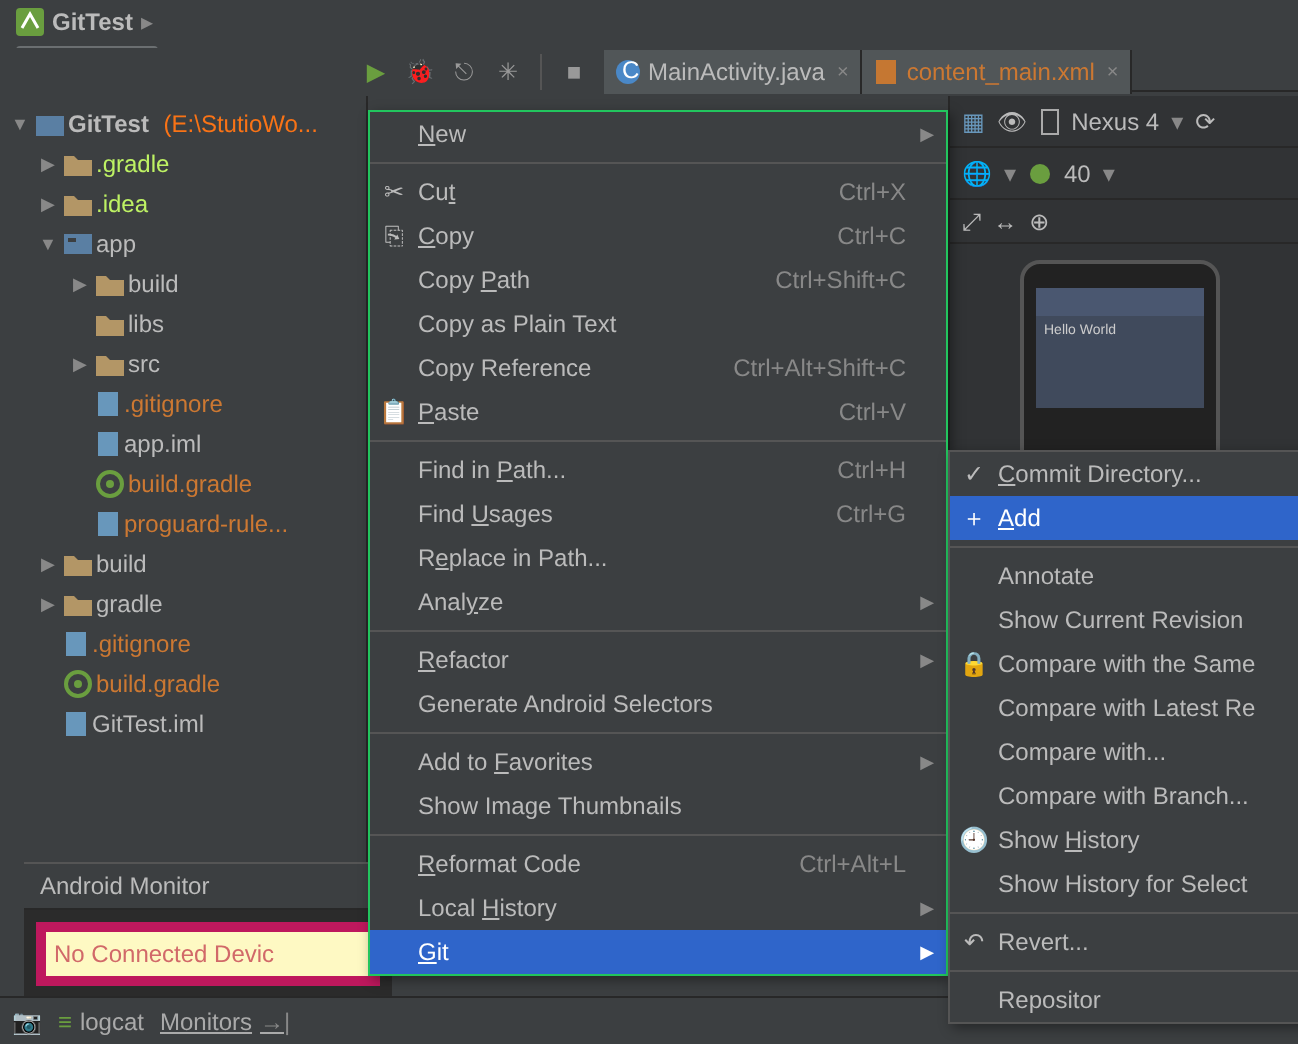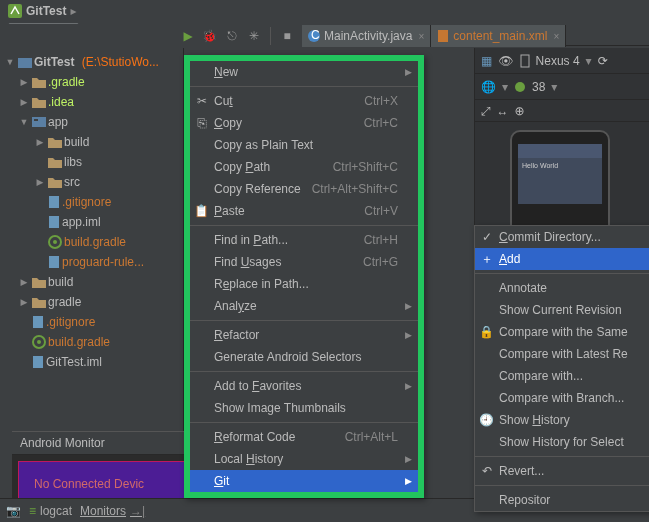--- a/index.html
+++ b/index.html
@@ -30,21 +30,21 @@
 .arrow.closed::before { content: "▶"; }
 .arrow.none::before { content: ""; }
 .indent1 { padding-left: 18px; }
 .indent2 { padding-left: 34px; }
 .folder-icon { width: 14px; height: 12px; }
 .label { color: #bbbbbb; }
 .label.path { color: #f97316; font-weight: normal; }
 .label.orange { color: #cc7832; }
 .label.brown { color: #bef264; }
 
-.context-menu { position: absolute; top: 55px; left: 184px; width: 240px; background: #3c3f41; border: 6px solid #22c55e; box-shadow: 2px 2px 6px rgba(0,0,0,.4); z-index: 10; }
+.context-menu { position: absolute; top: 55px; left: 184px; width: 290px; background: #3c3f41; border: 1px solid #22c55e; box-shadow: 2px 2px 6px rgba(0,0,0,.4); z-index: 10; }
 .submenu { position: absolute; top: 225px; left: 474px; width: 200px; background: #3c3f41; border: 1px solid #555; box-shadow: 2px 2px 6px rgba(0,0,0,.4); z-index: 11; }
 .menu-item { display: flex; align-items: center; height: 22px; padding: 0 20px 0 24px; position: relative; }
 .menu-item.highlight { background: #2f65ca; color: #fff; }
 .menu-item .micon { position: absolute; left: 4px; width: 16px; text-align: center; }
 .menu-item .shortcut { margin-left: auto; color: #888; }
 .menu-item .sub-arrow { position: absolute; right: 6px; color: #888; font-size: 9px; }
 .menu-item.highlight .sub-arrow { color: #fff; }
 .menu-sep { height: 1px; background: #555; margin: 3px 0; }
 .mn { text-decoration: underline; }
 
@@ -54,21 +54,21 @@
 .device-toolbar3 { height: 22px; display: flex; align-items: center; gap: 6px; padding: 0 6px; border-bottom: 1px solid #282828; }
 .device-preview { position: absolute; top: 130px; left: 510px; width: 110px; height: 90px; }
 .phone { width: 100px; height: 160px; background: #222; border-radius: 10px; border: 2px solid #555; position: relative; }
 .phone-screen { position: absolute; top: 12px; left: 6px; right: 6px; height: 60px; background: #404a5c; }
 .phone-bar { position: absolute; top: 12px; left: 6px; right: 6px; height: 14px; background: #4a5770; }
 .phone-text { position: absolute; top: 30px; left: 10px; font-size: 7px; color: #ccc; }
 
 .monitor { position: absolute; top: 431px; left: 12px; width: 184px; background: #3c3f41; border-top: 1px solid #555; }
 .monitor-title { padding: 4px 8px; color: #bbb; }
 .monitor-body { background: #2b2b2b; padding: 6px; border-top: 1px solid #282828; }
-.no-dev { color: #d16969; padding: 15px; border: 1px solid #be185d; background: #4c1d95; }
+.no-dev { color: #d16969; padding: 4px; border: 5px solid #be185d; background: #fef9c3; }
 
 .bottom-bar { position: absolute; bottom: 0; left: 0; right: 0; height: 24px; background: #3c3f41; border-top: 1px solid #282828; display: flex; align-items: center; padding: 0 6px; gap: 8px; }
 .bottom-item { display: flex; align-items: center; gap: 4px; color: #aaa; }
 .bottom-item.active { text-decoration: underline; }
 
 .watermark { position: absolute; bottom: 30px; right: 4px; display: flex; align-items: center; gap: 4px; opacity: .9; }
 .watermark-circle { width: 22px; height: 22px; border-radius: 50%; background: #fff; display: flex; align-items: center; justify-content: center; font-size: 14px; color: #333; font-weight: bold; }
 .watermark-text { font-size: 11px; color: #ccc; }
 </style>
 </head>
@@ -258,25 +258,25 @@
       <span class="micon">✂</span>
       <span>Cu<span class="mn">t</span></span>
       <span class="shortcut">Ctrl+X</span>
     </div>
     <div class="menu-item">
       <span class="micon">⎘</span>
       <span><span class="mn">C</span>opy</span>
       <span class="shortcut">Ctrl+C</span>
     </div>
     <div class="menu-item">
-      <span>Copy as Plain Text</span>
-    </div>
-    <div class="menu-item">
       <span>Copy <span class="mn">P</span>ath</span>
       <span class="shortcut">Ctrl+Shift+C</span>
+    </div>
+    <div class="menu-item">
+      <span>Copy as Plain Text</span>
     </div>
     <div class="menu-item">
       <span>Copy Reference</span>
       <span class="shortcut">Ctrl+Alt+Shift+C</span>
     </div>
     <div class="menu-item">
       <span class="micon">📋</span>
       <span><span class="mn">P</span>aste</span>
       <span class="shortcut">Ctrl+V</span>
     </div>
@@ -384,21 +384,21 @@
     <span>Nexus 4</span>
       <span style="color:#888">▾</span>
     <span>⟳</span>
   </div>
   <div class="device-toolbar2">
     <span style="color:#6a9e3f">🌐</span>
       <span style="color:#888">▾</span>
     <svg width="12" height="12">
         <circle cx="6" cy="6" r="5" fill="#6a9e3f"></circle>
       </svg>
-    <span>38</span>
+    <span>40</span>
       <span style="color:#888">▾</span>
   </div>
   <div class="device-toolbar3">
     <span>⤢</span>
     <span>↔</span>
     <span>⊕</span>
   </div>
 </div>
 
 <div class="device-preview">

